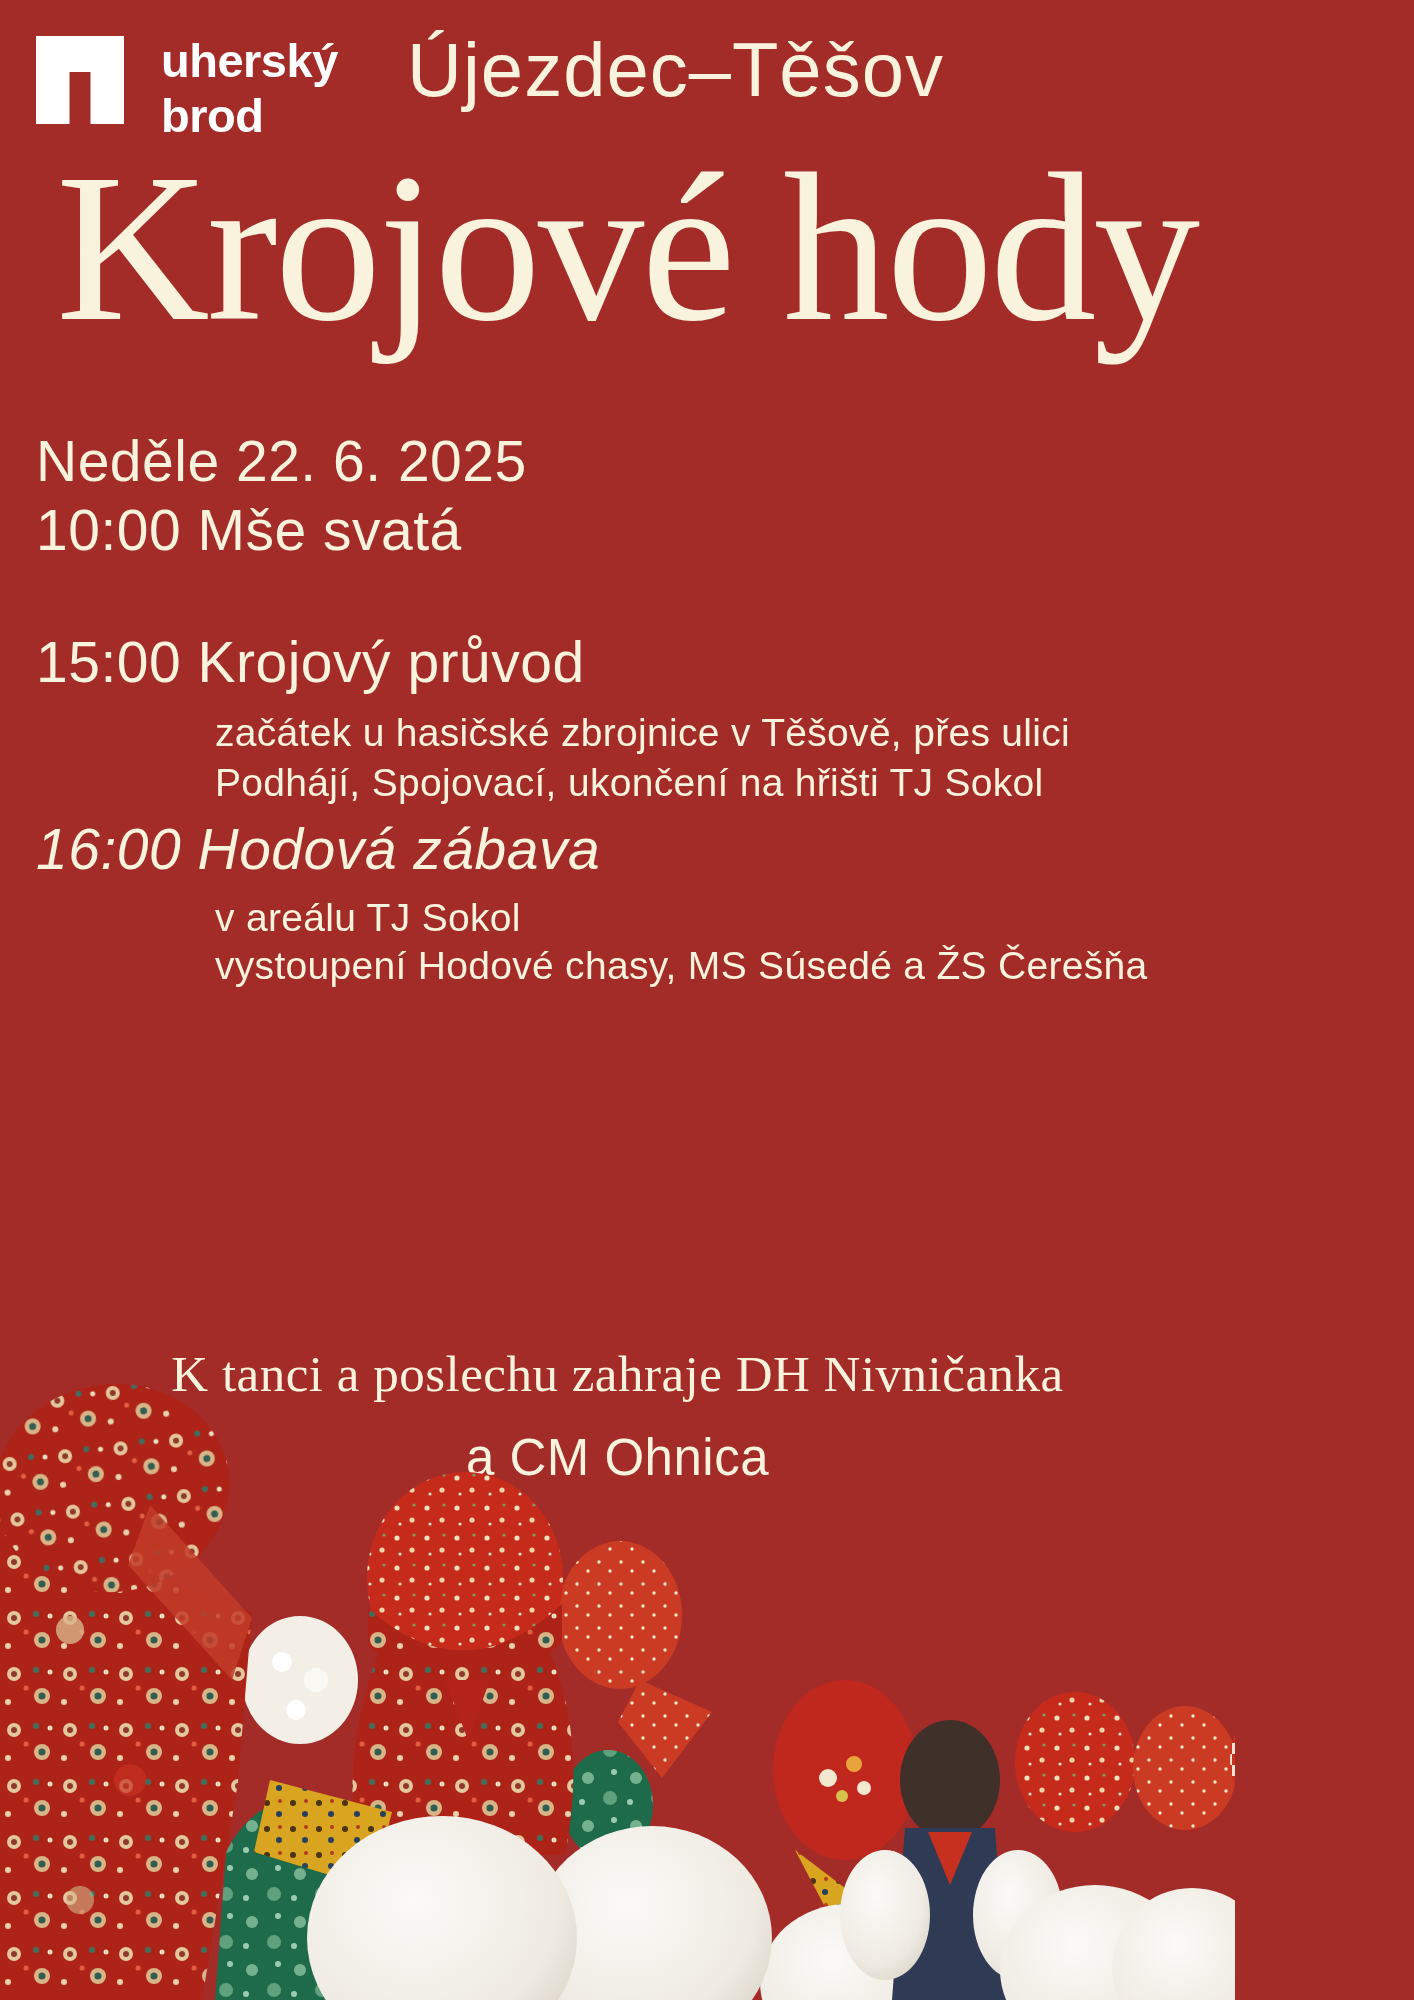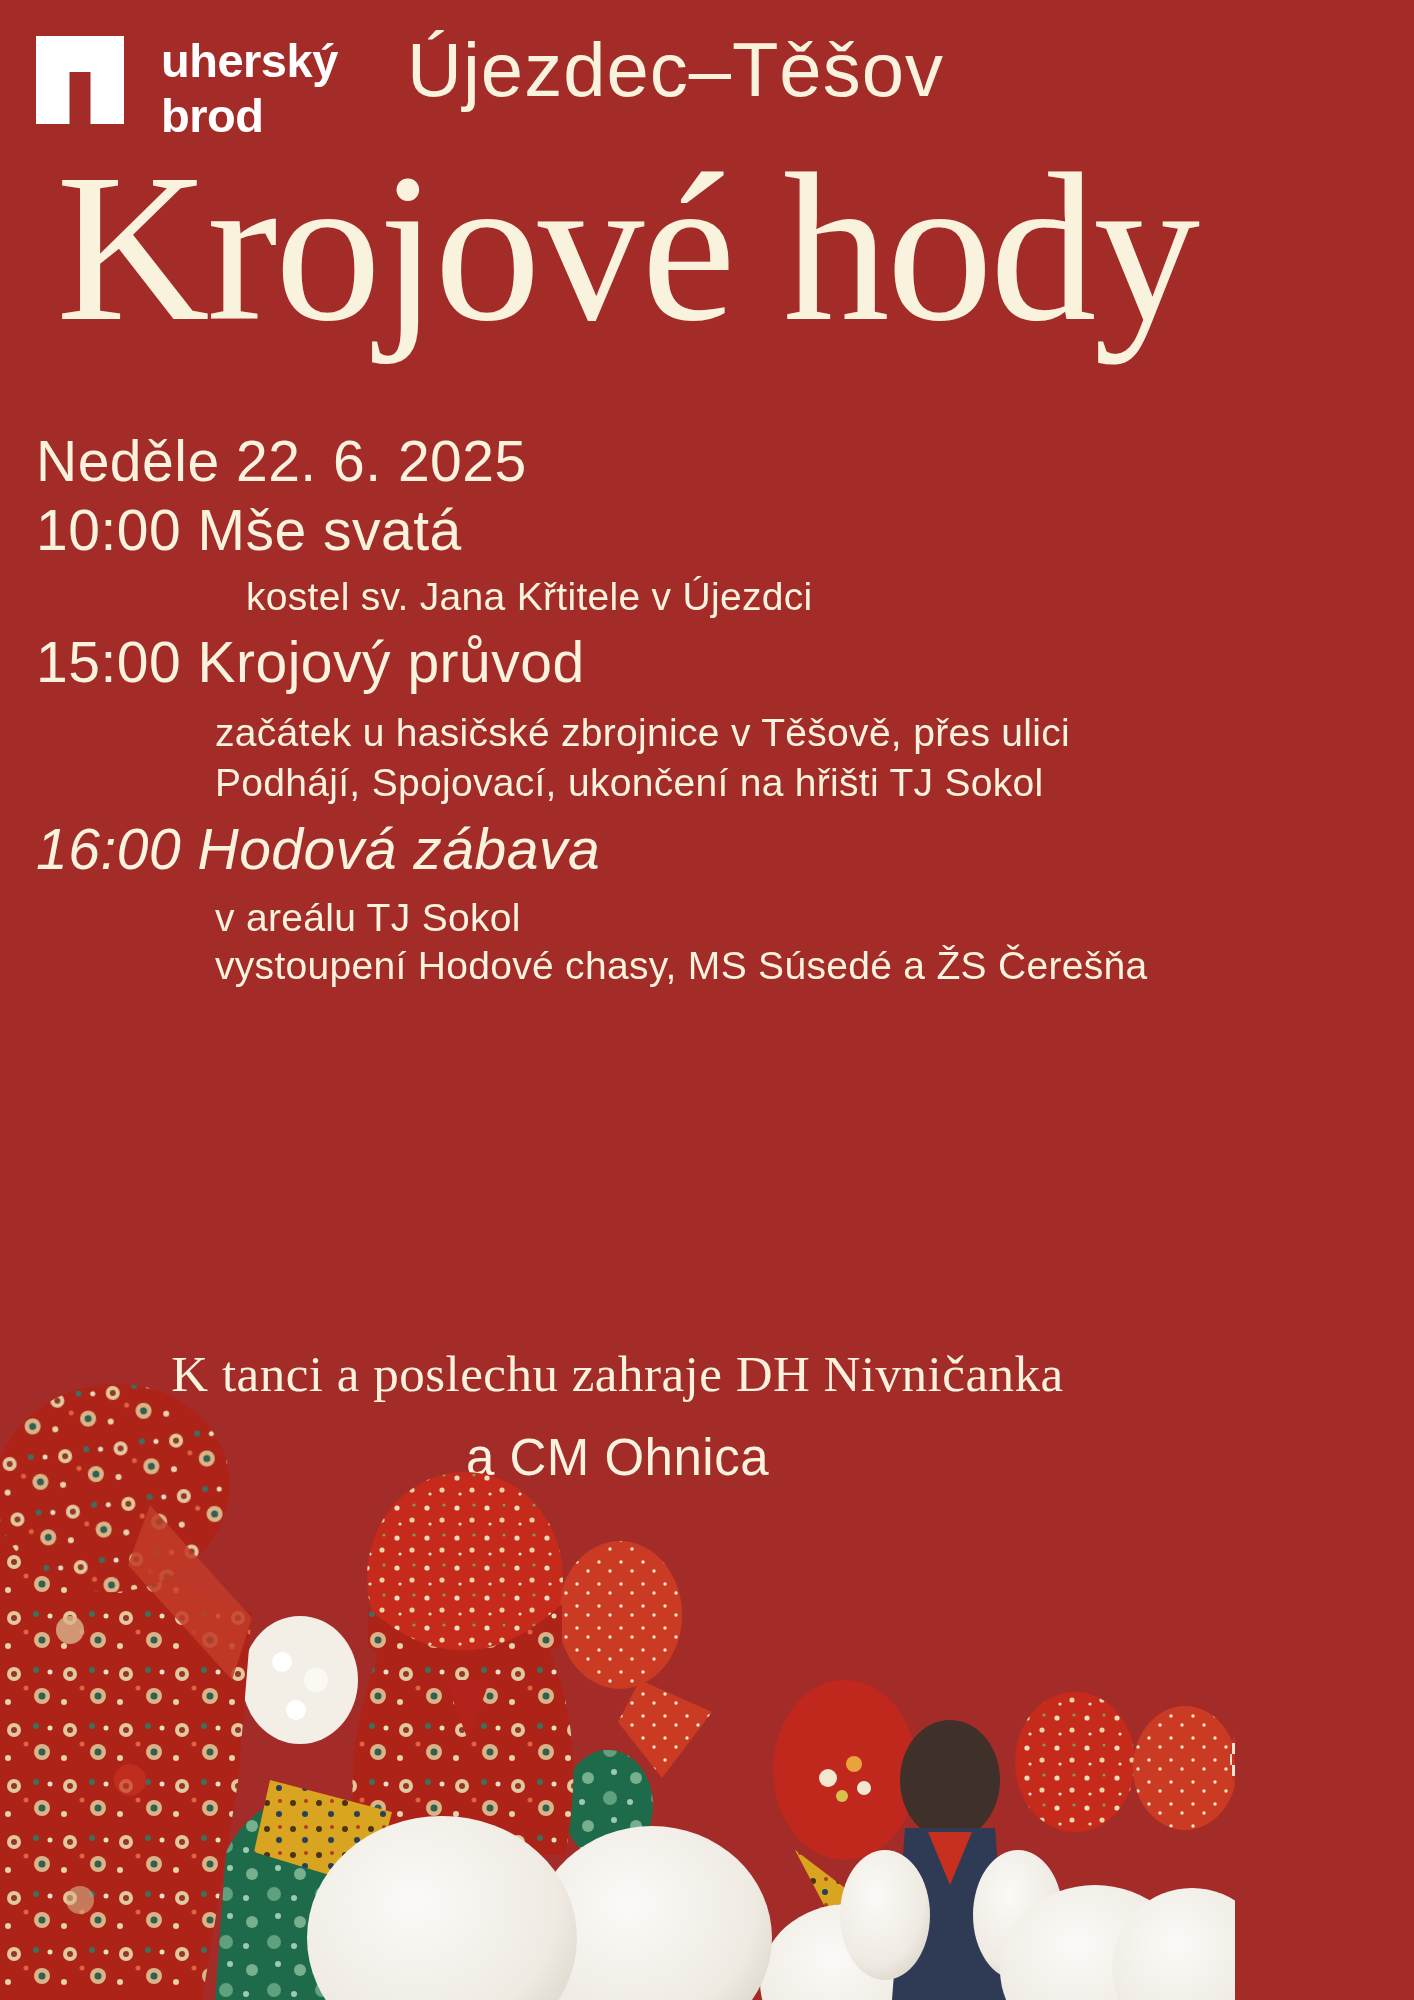--- a/index.html
+++ b/index.html
@@ -103,21 +103,20 @@
     <div>uherský</div>
     <div>brod</div>
   </div>
 
   <div class="location">Újezdec–Těšov</div>
   <div class="title">Krojové hody</div>
 
   <div class="date-line">Neděle 22. 6. 2025</div>
 
   <div class="sched-head h-10"><span>10:00</span> <span>Mše svatá</span></div>
-  <div class="sched-detail d-10a">kostel sv. Jana Křtitele v Újezdci</div>
 
   <div class="sched-head h-15"><span>15:00</span> <span>Krojový průvod</span></div>
   <div class="sched-detail d-15a">začátek u hasičské zbrojnice v Těšově, přes ulici</div>
   <div class="sched-detail d-15b">Podhájí, Spojovací, ukončení na hřišti TJ Sokol</div>
 
   <div class="sched-head h-16"><span>16:00</span> <span>Hodová zábava</span></div>
   <div class="sched-detail d-16a">v areálu TJ Sokol</div>
   <div class="sched-detail d-16b">vystoupení Hodové chasy, MS Súsedé a ŽS Čerešňa</div>
 
   <div class="footer-line f-1">K tanci a poslechu zahraje DH Nivničanka</div>

